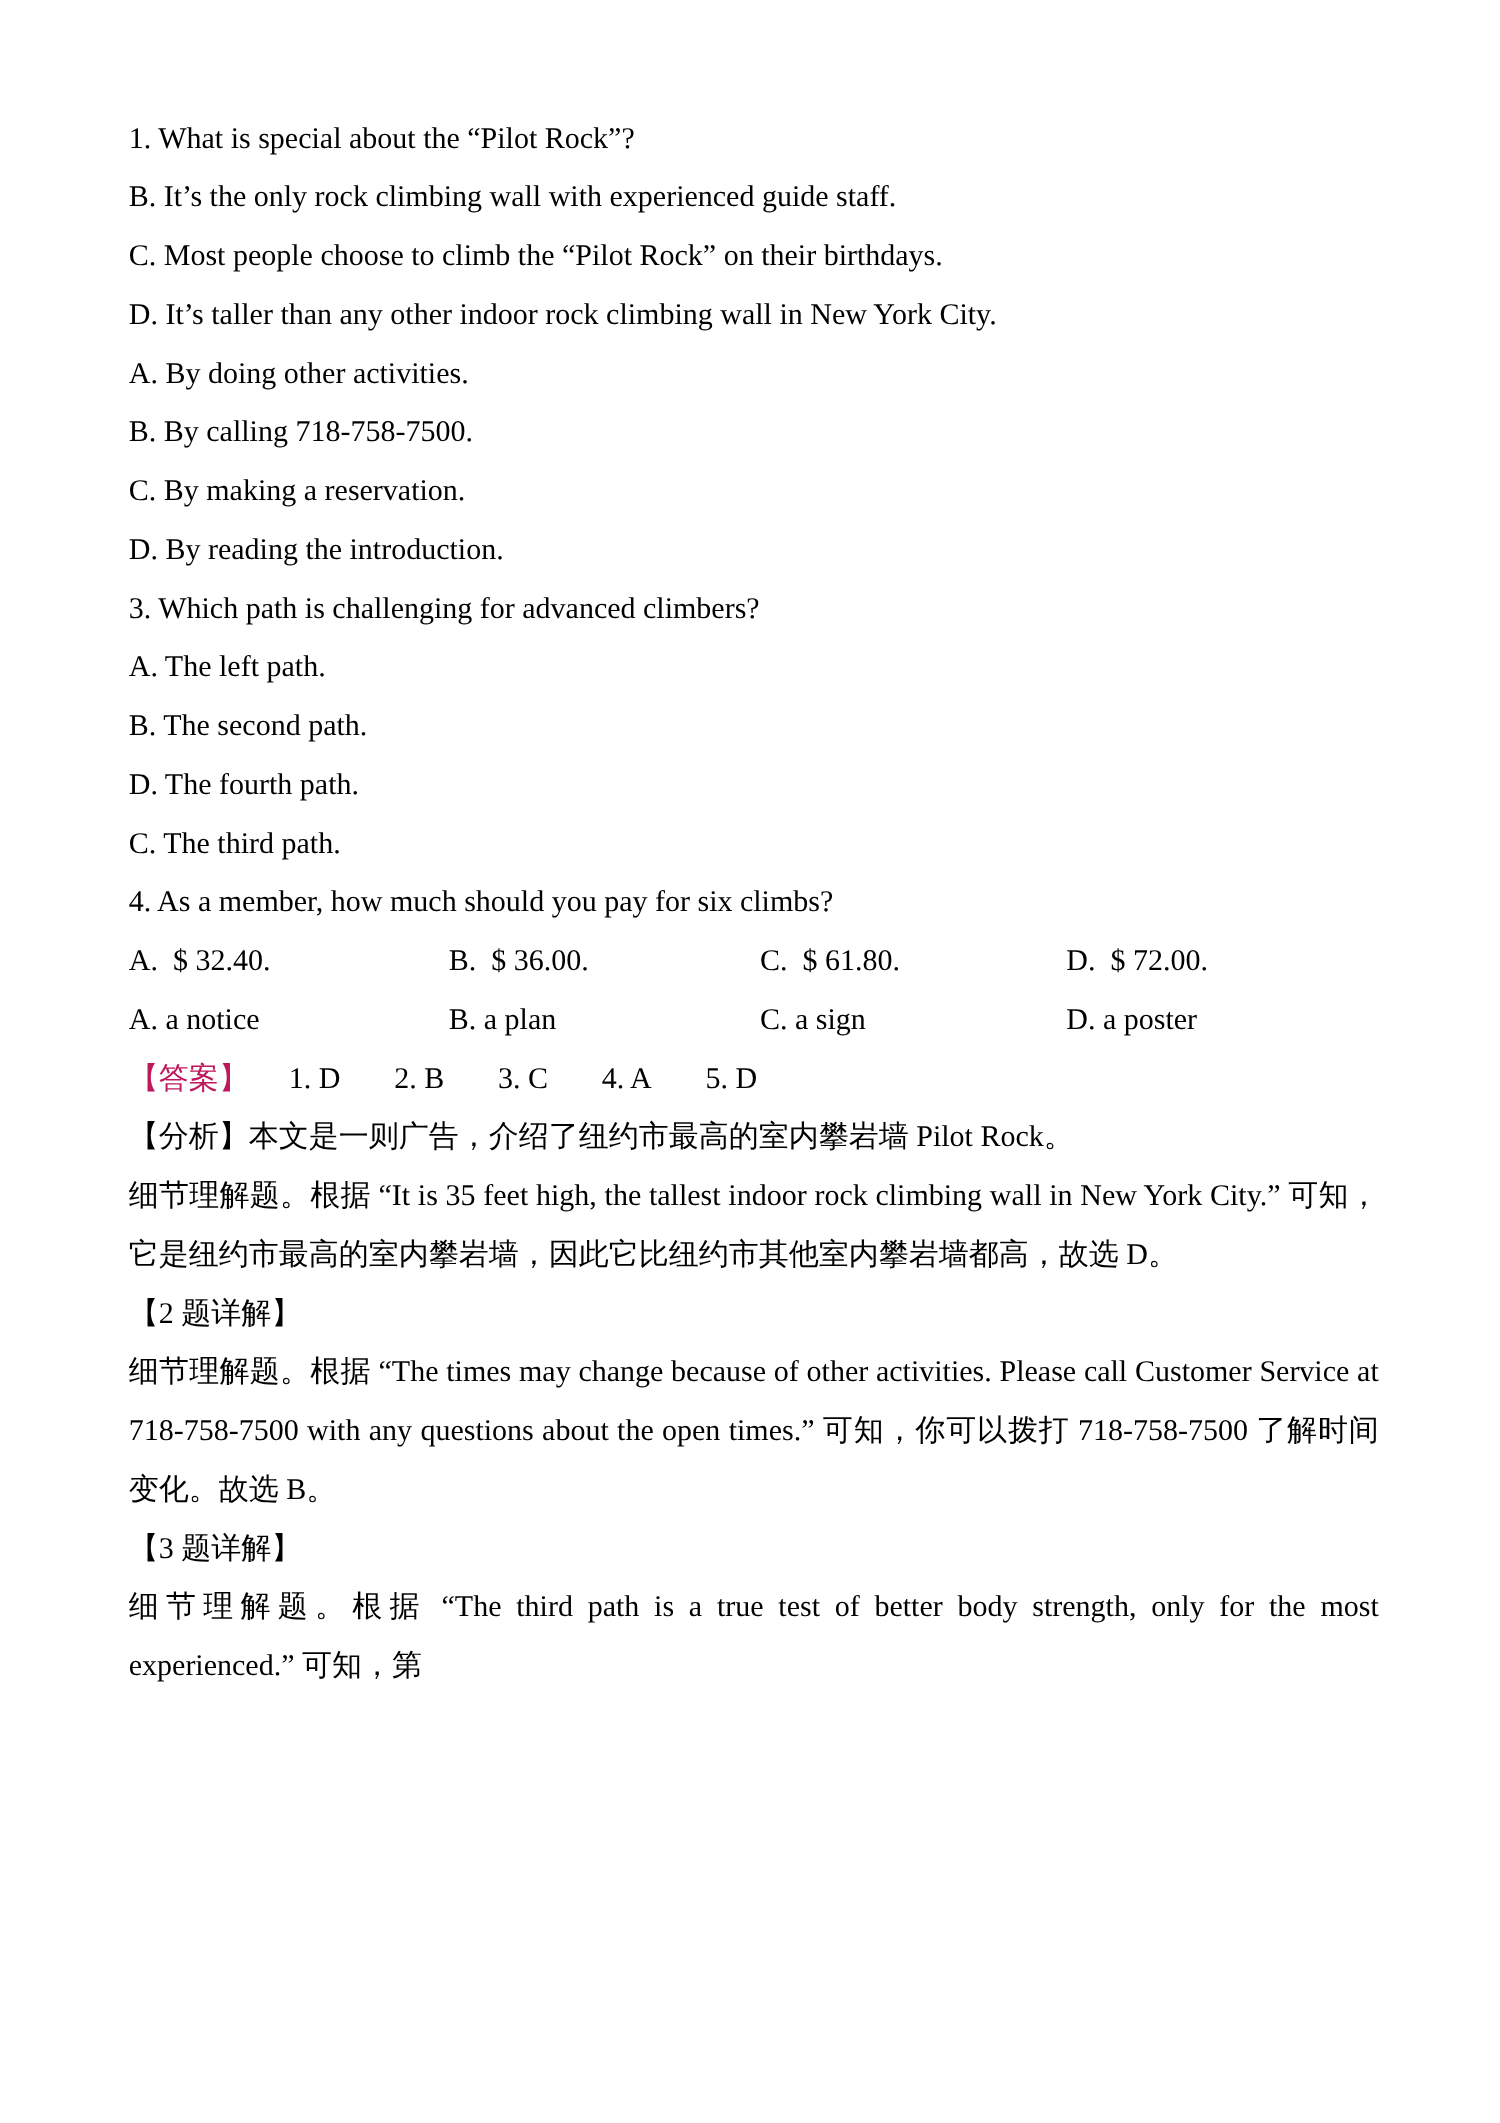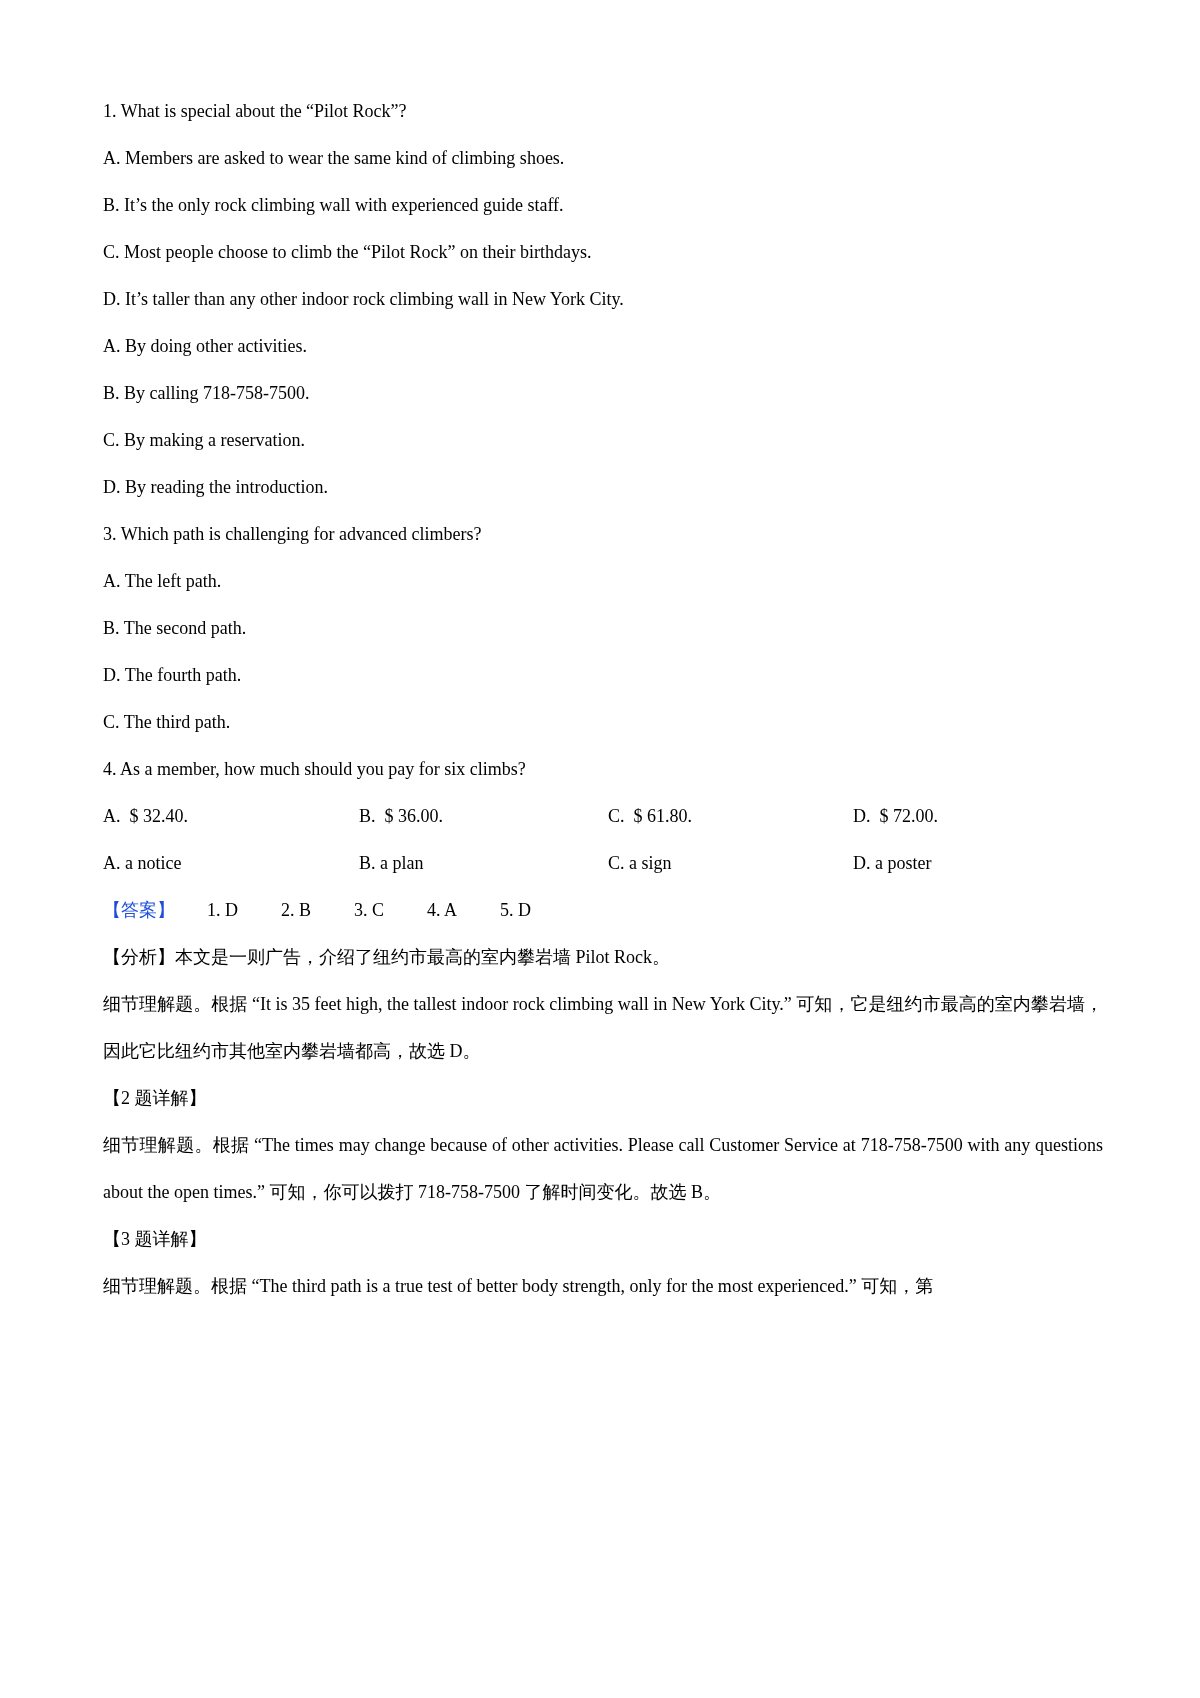--- a/index.html
+++ b/index.html
@@ -11,42 +11,41 @@
     position: relative;
     font-family: "Liberation Serif", "DejaVu Serif", serif;
     color: #000000;
     overflow: hidden;
   }
   .doc {
     position: absolute;
     left: 103px;
     top: 88px;
     width: 1000px;
-    font-size: 18px;
+    font-size: 24px;
     line-height: 47px;
   }
   .line { white-space: pre-wrap; }
   .row4 { position: relative; height: 47px; }
   .row4 > span { position: absolute; top: 0; white-space: pre; }
   .pos-a { left: 0; }
   .pos-b { left: 256px; }
   .pos-c { left: 505px; }
   .pos-d { left: 750px; text-align: center; }
-  .blue { color: #1d4ed8; }
+  .blue { color: #be185d; }
   .ans-item { display: inline-block; margin-left: 43px; }
   .ans-item-first { margin-left: 32px; }
   .para { text-align: justify; }
 </style>
 </head>
 <body>
 
 <div class="doc">
 
   <p class="line">1. What is special about the “Pilot Rock”?</p>
-  <p class="line">A. Members are asked to wear the same kind of climbing shoes.</p>
   <p class="line">B. It’s the only rock climbing wall with experienced guide staff.</p>
   <p class="line">C. Most people choose to climb the “Pilot Rock” on their birthdays.</p>
   <p class="line">D. It’s taller than any other indoor rock climbing wall in New York City.</p>
 
   <p class="line">A. By doing other activities.</p>
   <p class="line">B. By calling 718-758-7500.</p>
   <p class="line">C. By making a reservation.</p>
   <p class="line">D. By reading the introduction.</p>
 
   <p class="line">3. Which path is challenging for advanced climbers?</p>

